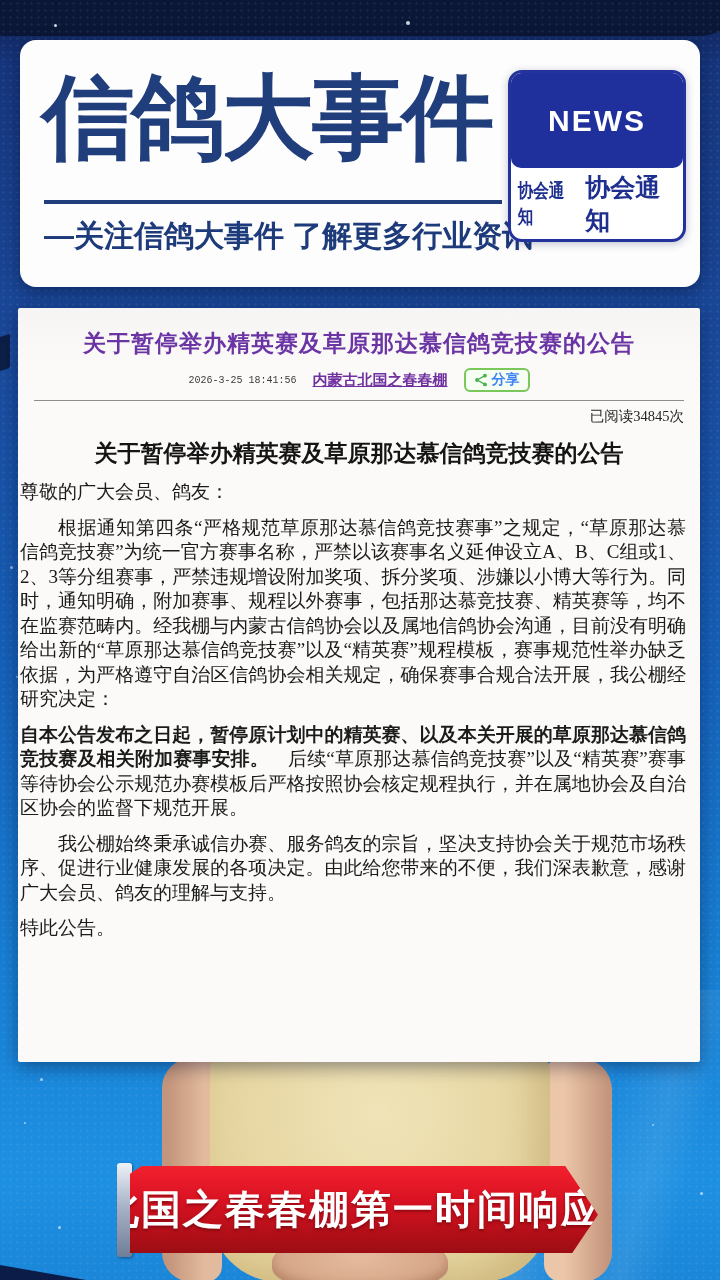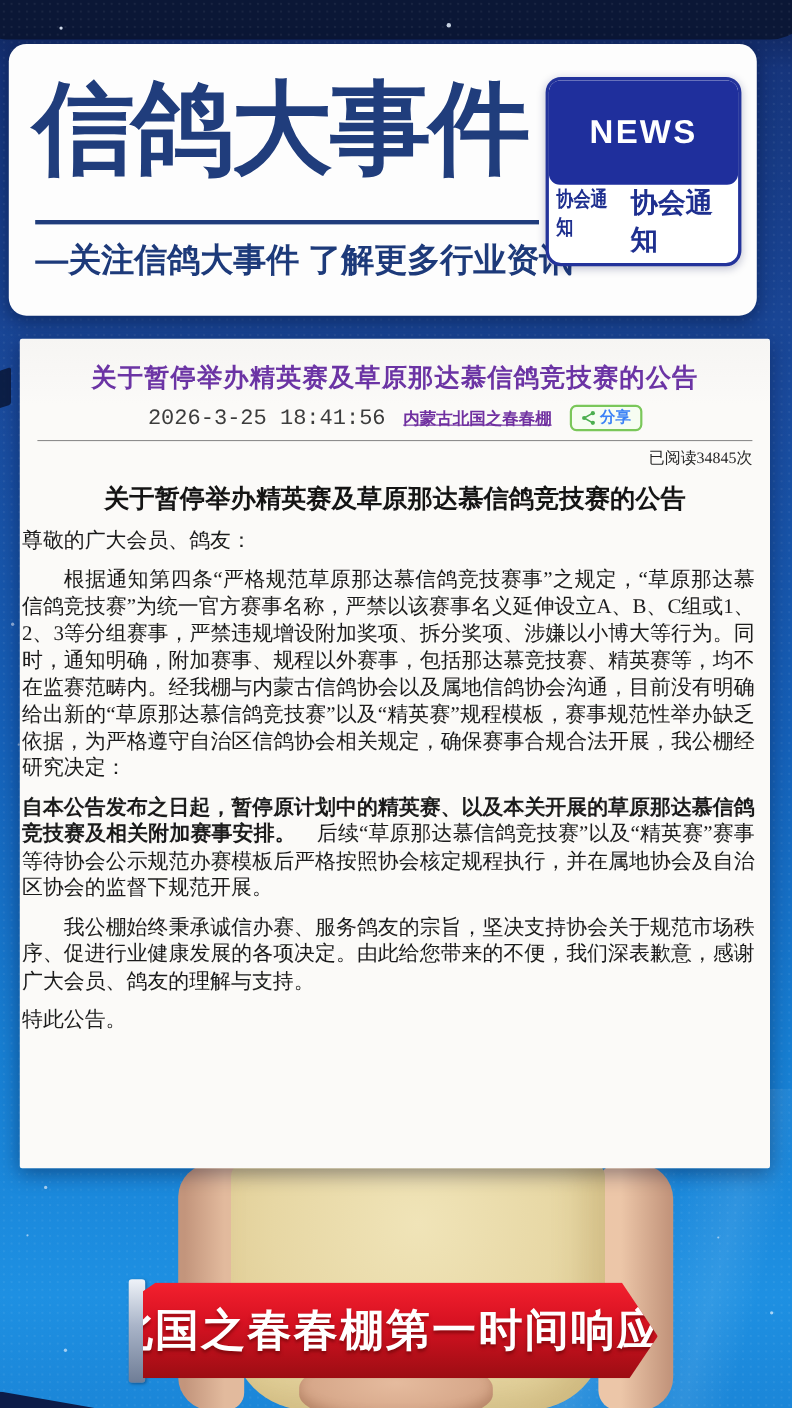--- a/index.html
+++ b/index.html
@@ -17,48 +17,48 @@
     background:#0b1736; border-radius:0 0 40px 26px; }
   .streaks { position:absolute; right:0; top:990px; width:280px; height:290px;
     background:linear-gradient(105deg, transparent 30%, rgba(255,255,255,0.12) 42%, transparent 56%, rgba(255,255,255,0.09) 72%, transparent 84%); }
   .edge-mark { position:absolute; left:-4px; top:336px; width:14px; height:34px;
     background:#0a1838; transform:skewY(-18deg); border-radius:2px; opacity:.85; }
   .corner-tri { position:absolute; left:0; bottom:0; width:86px; height:15px;
     background:#0c1c48; clip-path:polygon(0 0, 100% 100%, 0 100%); }
   .spark { position:absolute; background:#e8f2ff; border-radius:50%; }
 
   
-  .header-card { position:absolute; left:8px; top:40px; width:680px; height:247px;
+  .header-card { position:absolute; left:20px; top:40px; width:680px; height:247px;
     background:#fdfdfd; border-radius:16px; box-shadow:0 4px 16px rgba(2,8,40,.45); z-index:5; }
   .brand-title { position:absolute; left:22px; top:22px; width:470px;
     font-size:92px; font-weight:900; color:#203d7c; letter-spacing:-2px; line-height:1.2; white-space:nowrap; }
   .brand-underline { position:absolute; left:24px; top:160px; width:458px; height:4px; background:#203d7c; }
   .brand-subtitle { position:absolute; left:24px; top:176px; width:470px;
     font-size:30px; font-weight:bold; color:#1d3a7a; white-space:nowrap; }
   .news-badge { position:absolute; right:14px; top:30px; width:178px; height:172px;
     border:3px solid #23339b; border-radius:14px; background:#fff; overflow:hidden;
     display:flex; flex-direction:column; box-shadow:0 2px 8px rgba(10,20,80,.25); }
   .news-badge-top { flex:1.35; background:#1f2f9c; display:flex; align-items:center; justify-content:center;
     border-radius:9px 9px 10px 10px; }
   .news-badge-top span { color:#fff; font-weight:900; font-size:30px; letter-spacing:2px; }
-  .news-badge-bottom { flex:1; display:flex; align-items:flex-start; justify-content:center; gap:0;
+  .news-badge-bottom { flex:1; display:flex; align-items:center; justify-content:center; gap:0;
     color:#1e2f8f; font-weight:900; }
   .tag-small { font-size:19px; transform:scaleX(.82); }
   .tag-large { font-size:25px; }
 
   
   .doc-card { position:absolute; left:18px; top:308px; width:682px; height:754px;
     background:linear-gradient(180deg,#f6f5f3 0%, #fbfaf8 8%, #fbfaf8 100%);
     box-shadow:0 5px 18px rgba(2,8,40,.4); z-index:5; border-radius:2px; }
   .art-title { position:absolute; top:20px; left:0; right:0; text-align:center;
     font-size:23px; font-weight:bold; color:#6b34a4; letter-spacing:1px;
     font-family:"Liberation Serif", serif; }
   .meta-row { position:absolute; top:60px; left:0; right:0; display:flex;
     align-items:center; justify-content:center; gap:16px; }
-  .meta-date { font-family:"Liberation Mono", monospace; font-size:20px; color:#3c3c3c; }
+  .meta-date { font-family:"Liberation Mono", monospace; font-size:10px; color:#3c3c3c; }
   .meta-source { font-size:15px; color:#7030a0; text-decoration:underline; font-weight:bold; cursor:pointer; }
   .share-btn { display:inline-flex; align-items:center; gap:4px; border:2px solid #7ac75a;
     border-radius:6px; padding:1px 8px; background:#f6fdf2; cursor:pointer; }
   .share-btn span { color:#3b82f6; font-size:14px; font-weight:bold; }
   .doc-hr { position:absolute; top:92px; left:16px; width:650px; border-top:1px solid #8d8d8d; }
   .read-count { position:absolute; top:99px; right:16px; font-size:14.5px; color:#242424;
     font-family:"Liberation Serif", serif; }
   .doc-title { position:absolute; top:130px; left:0; right:0; text-align:center;
     font-size:23px; font-weight:bold; color:#141414; font-family:"Liberation Serif", serif; }
   .doc-body { position:absolute; top:172px; left:2px; right:14px;

